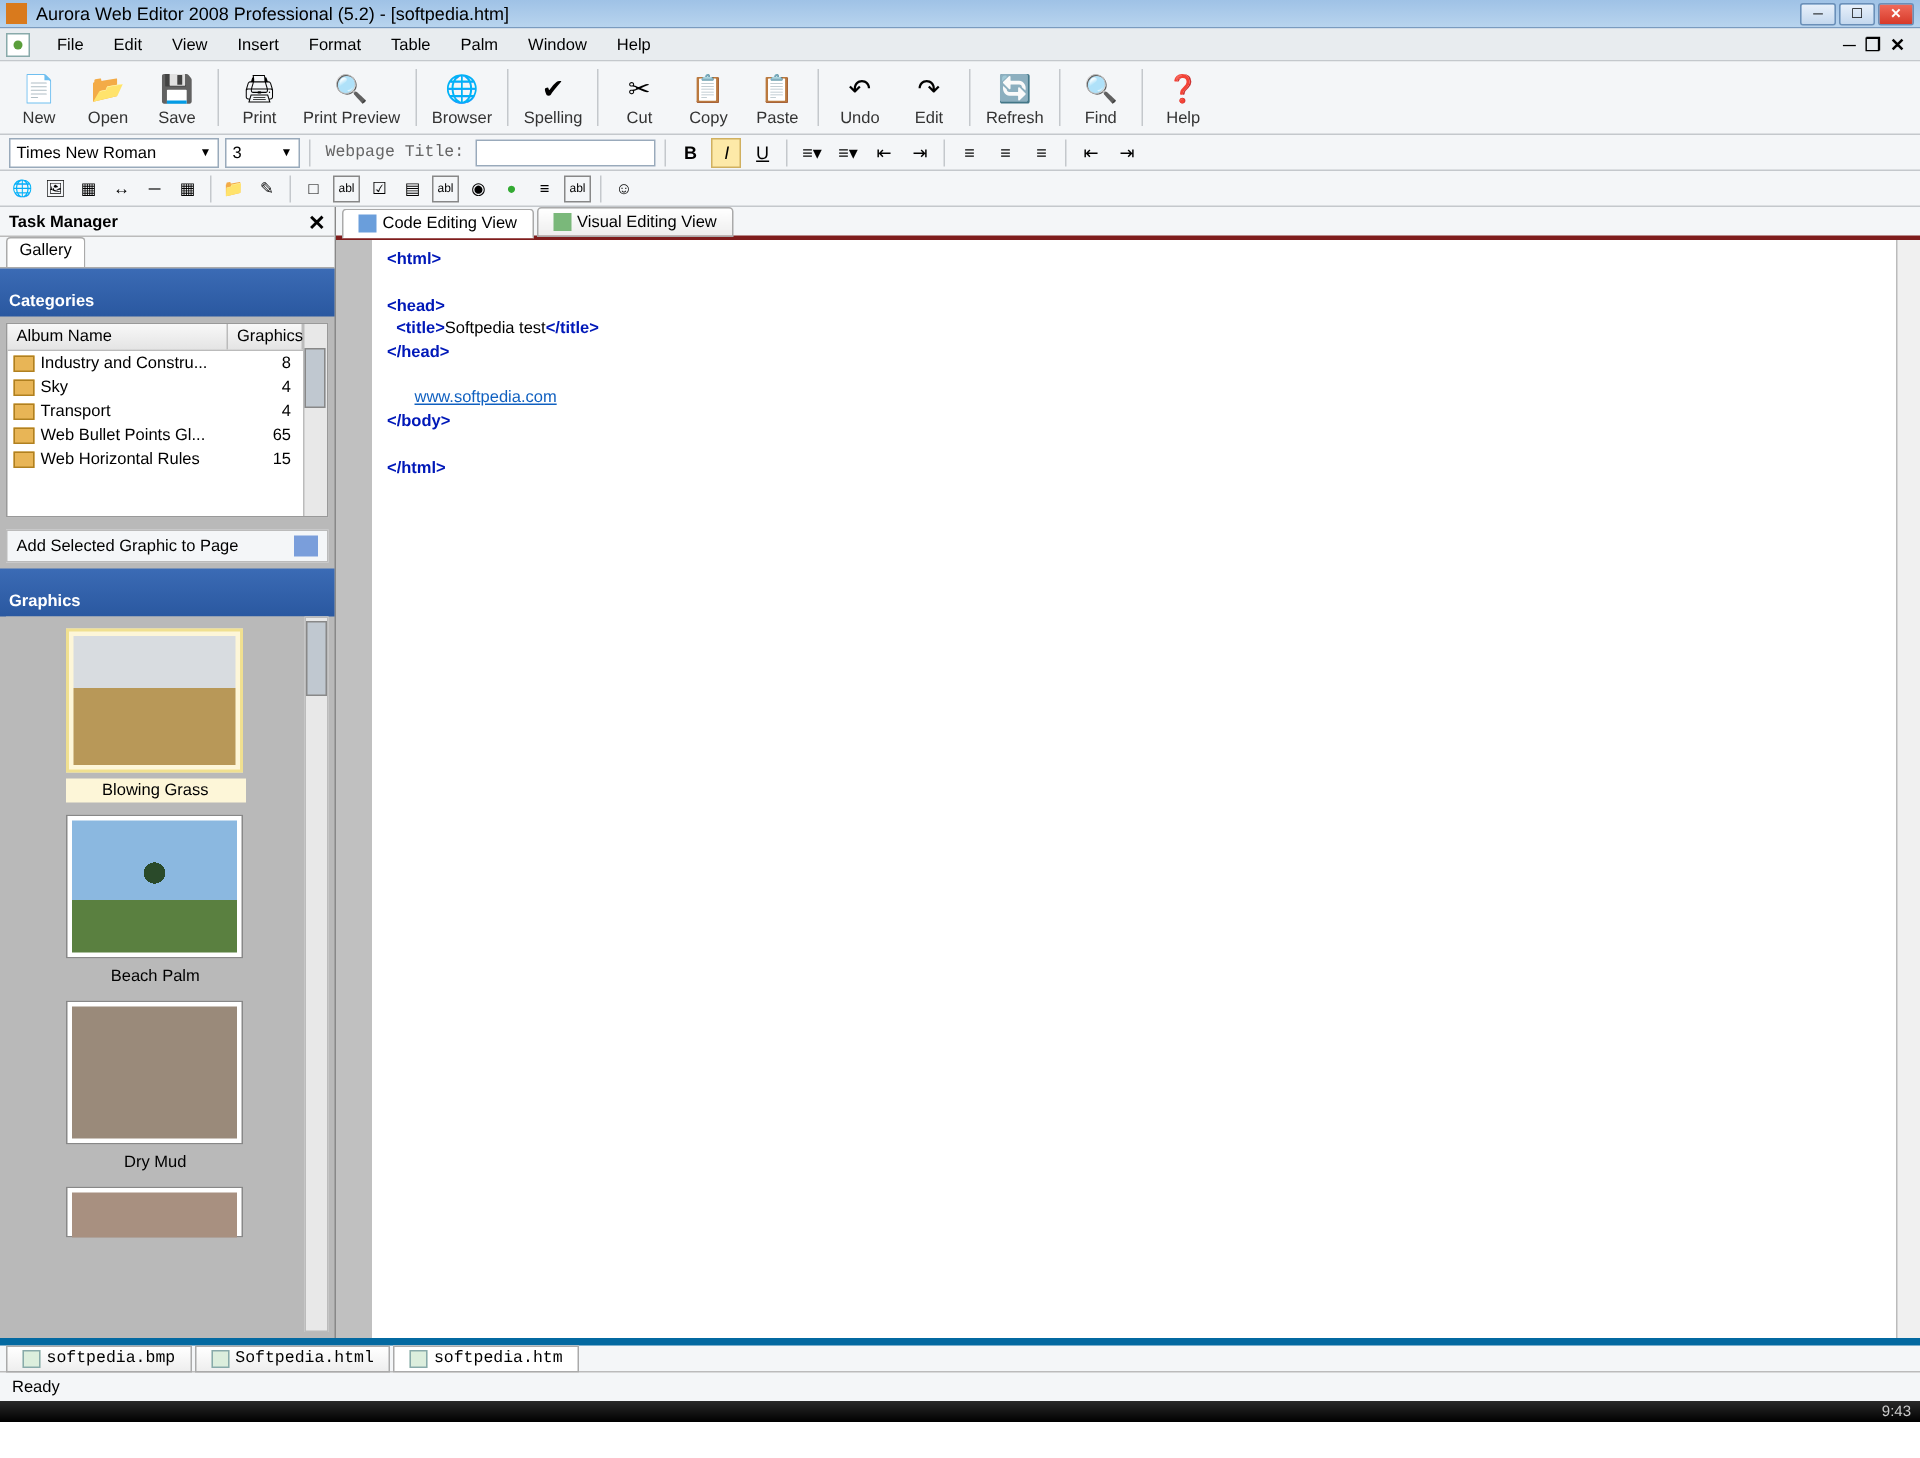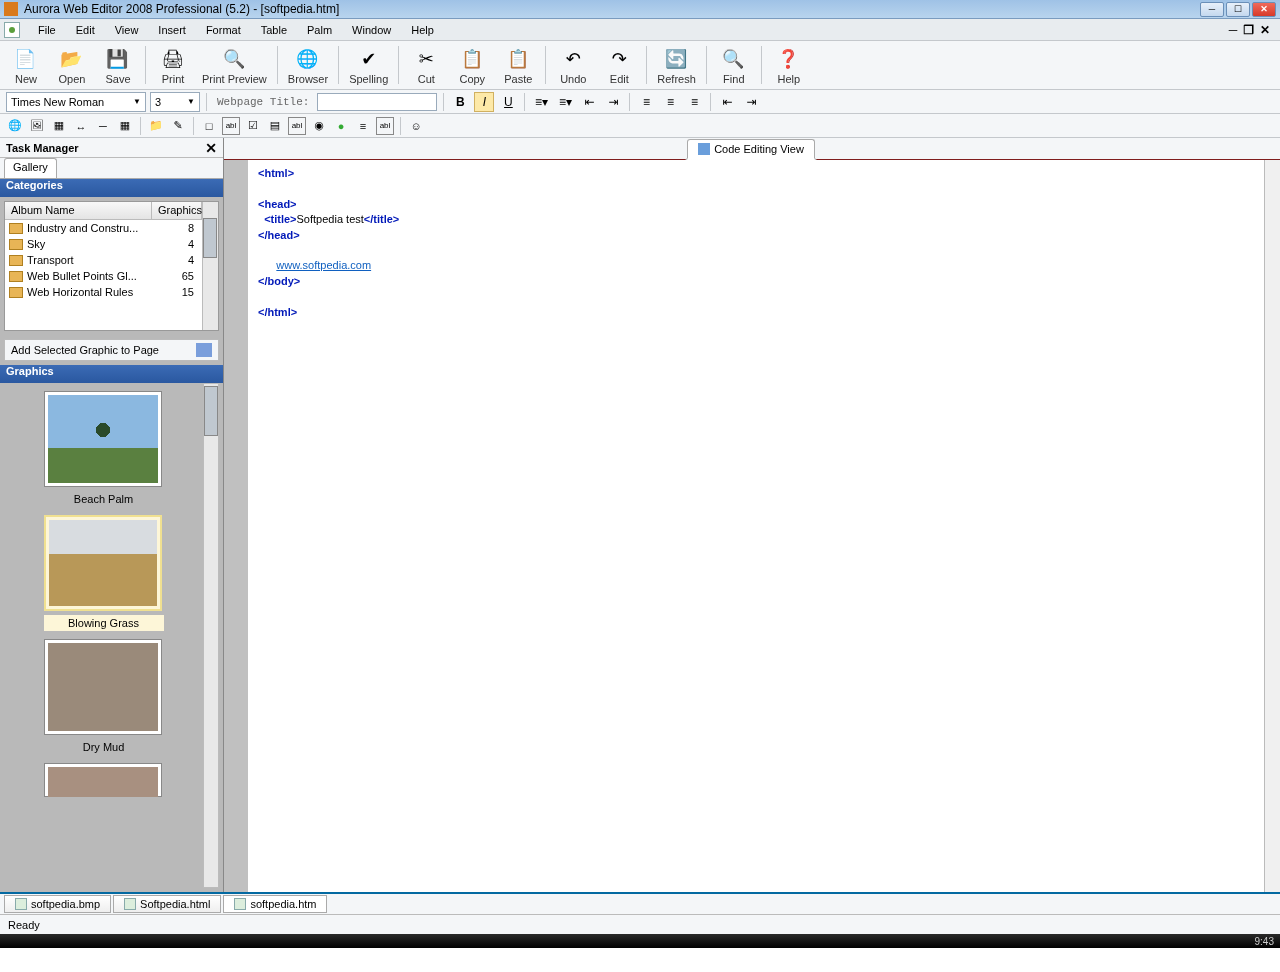--- a/index.html
+++ b/index.html
@@ -32,21 +32,21 @@
 .fmt-btn { width: 20px; height: 20px; display: flex; align-items: center; justify-content: center; cursor: pointer; border: 1px solid transparent; font-size: 12px; }
 .fmt-btn.active { background: #fde9a8; border: 1px solid #d0b060; }
 .icon-bar { height: 24px; background: #f4f6f8; border-bottom: 1px solid #c4c8cc; display: flex; align-items: center; padding: 0 6px; gap: 4px; }
 .small-icon-btn { width: 18px; height: 18px; display: flex; align-items: center; justify-content: center; cursor: pointer; border: 1px solid transparent; font-size: 11px; }
 .content-area { display: flex; height: 754px; }
 .sidebar { width: 224px; background: #b9b9b9; border-right: 1px solid #888; display: flex; flex-direction: column; }
 .task-header { height: 20px; background: #f4f6f8; border-bottom: 1px solid #bbb; display: flex; align-items: center; padding: 0 6px; font-weight: bold; }
 .task-close { margin-left: auto; cursor: pointer; font-size: 14px; font-weight: bold; }
 .gallery-tab { height: 21px; background: #f4f6f8; display: flex; padding-left: 4px; border-bottom: 1px solid #aaa; }
 .gallery-tab-inner { background: #fff; border: 1px solid #aaa; border-bottom: none; padding: 2px 8px; font-size: 11px; border-radius: 3px 3px 0 0; }
-.panel-header { height: 18px; background: linear-gradient(#3b6bb5,#2a58a0); color: #fff; font-weight: bold; padding: 0 6px; font-size: 11px; }
+.panel-header { height: 18px; background: linear-gradient(#3b6bb5,#2a58a0); color: #fff; font-weight: bold; padding: 16px 6px; font-size: 11px; }
 .cat-table { background: #fff; margin: 4px; border: 1px solid #999; height: 130px; display: flex; justify-content: center; }
 .cat-main { flex: 1; overflow: hidden; }
 .cat-head { display: flex; background: linear-gradient(#f8f8f8,#e4e4e4); border-bottom: 1px solid #bbb; height: 18px; }
 .cat-head-cell { padding: 2px 6px; font-size: 11px; border-right: 1px solid #bbb; }
 .cat-head-cell.name { flex: 1; }
 .cat-head-cell.count { width: 50px; text-align: right; }
 .cat-row { display: flex; height: 16px; align-items: center; padding: 0 4px; cursor: pointer; }
 .folder-icon { width: 14px; height: 11px; background: #e8b556; border: 1px solid #b08020; margin-right: 4px; }
 .cat-name { flex: 1; font-size: 11px; overflow: hidden; text-overflow: ellipsis; white-space: nowrap; }
 .cat-count { width: 40px; text-align: right; font-size: 11px; padding-right: 4px; }
@@ -61,31 +61,31 @@
 .thumb-img { width: 100%; height: 100%; display: flex; align-items: center; justify-content: center; color: #fff; font-size: 9px; }
 .palm-img { background: linear-gradient(#8bb8e0 60%, #5a8040 60%); position: relative; }
 .palm-img::after { content: ""; position: absolute; width: 50px; height: 50px; background: radial-gradient(circle, #2a4a2a 20%, transparent 20%); top: 10px; left: 30px; }
 .grass-img { background: linear-gradient(#d8dce0 40%, #b89858 40%); }
 .mud-img { background: #9a8a7a; }
 .partial-img { background: #a89080; height: 30px; }
 .graphic-label { font-size: 11px; padding: 2px; }
 .graphic-label.selected { background: #fdf6d8; }
 .graphics-scroll { width: 16px; background: #e8e8e8; border: 1px solid #bbb; }
 .editor-area { flex: 1; display: flex; flex-direction: column; background: #c0c0c0; }
-.editor-tabs { height: 22px; background: #f4f6f8; display: flex; align-items: center; padding: 0 4px; border-bottom: 1px solid #7f1d1d; flex-direction: column; }
+.editor-tabs { height: 22px; background: #f4f6f8; display: flex; align-items: center; padding: 0 4px; border-bottom: 3px solid #7f1d1d; }
 .editor-tab { background: linear-gradient(#fff,#eee); border: 1px solid #aaa; padding: 3px 10px; font-size: 11px; cursor: pointer; display: flex; align-items: center; gap: 4px; border-radius: 3px 3px 0 0; margin-right: 2px; }
 .editor-tab.active { background: #fff; border-bottom: 1px solid #fff; position: relative; top: 1px; }
 .tab-icon { width: 12px; height: 12px; }
 .code-editor { flex: 1; background: #fff; display: flex; margin-left: 24px; }
 .code-content { flex: 1; padding: 6px 10px; font-family: "Tahoma", sans-serif; font-size: 11px; line-height: 1.4; }
 .code-content .tag { color: #0018b8; font-weight: bold; }
 .code-content .txt { color: #000; }
 .code-content .lnk { color: #1060c0; text-decoration: underline; }
 .code-scroll { width: 16px; background: #f0f0f0; border-left: 1px solid #bbb; }
-.doc-tabs { height: 22px; background: #f4f6f8; border-top: 2px solid #0369a1; display: flex; align-items: center; padding: 0 4px; gap: 2px; }
+.doc-tabs { height: 22px; background: #f4f6f8; border-top: 5px solid #0369a1; display: flex; align-items: center; padding: 0 4px; gap: 2px; font-family: Liberation Mono, monospace; }
 .doc-tab { background: linear-gradient(#fff,#eee); border: 1px solid #aaa; padding: 2px 10px; font-size: 11px; cursor: pointer; display: flex; align-items: center; gap: 4px; }
 .doc-tab.active { background: #fff; }
 .doc-tab-icon { width: 12px; height: 12px; background: #dceedd; border: 1px solid #8aa; }
 .statusbar { height: 20px; background: #f4f6f8; border-top: 1px solid #bbb; padding: 6px 8px; font-size: 11px; display: flex; align-items: center; }
 .taskbar { height: 14px; background: linear-gradient(#2a2a2a,#000); display: flex; align-items: center; color: #888; font-size: 9px; padding: 0 6px; }
 .taskbar .tb-time { margin-left: auto; color: #ccc; font-size: 10px; }
 .scroll-thumb { background: #c0c8d0; border: 1px solid #888; width: 14px; height: 40px; margin: 16px 0 0 0; }
 </style>
 </head>
 <body>
@@ -300,30 +300,30 @@
         </div>
     </div>
     <div class="add-graphic">
       <span>Add Selected Graphic to Page</span>
       <div class="add-graphic-icon"></div>
     </div>
     <div class="panel-header">Graphics</div>
     <div class="graphics-panel">
       <div class="graphics-list" id="graphics-list">
           <div class="graphic-item">
+            <div class="graphic-thumb selected">
+              <div class="thumb-img grass-img"></div>
+            </div>
+            <div class="graphic-label selected">Blowing Grass</div>
+          </div>
+          <div class="graphic-item">
             <div class="graphic-thumb">
               <div class="thumb-img palm-img"></div>
             </div>
             <div class="graphic-label">Beach Palm</div>
-          </div>
-          <div class="graphic-item">
-            <div class="graphic-thumb selected">
-              <div class="thumb-img grass-img"></div>
-            </div>
-            <div class="graphic-label selected">Blowing Grass</div>
           </div>
           <div class="graphic-item">
             <div class="graphic-thumb">
               <div class="thumb-img mud-img"></div>
             </div>
             <div class="graphic-label">Dry Mud</div>
           </div>
           <div class="graphic-item">
             <div class="graphic-thumb" style="height: 34px;">
               <div class="thumb-img partial-img"></div>

